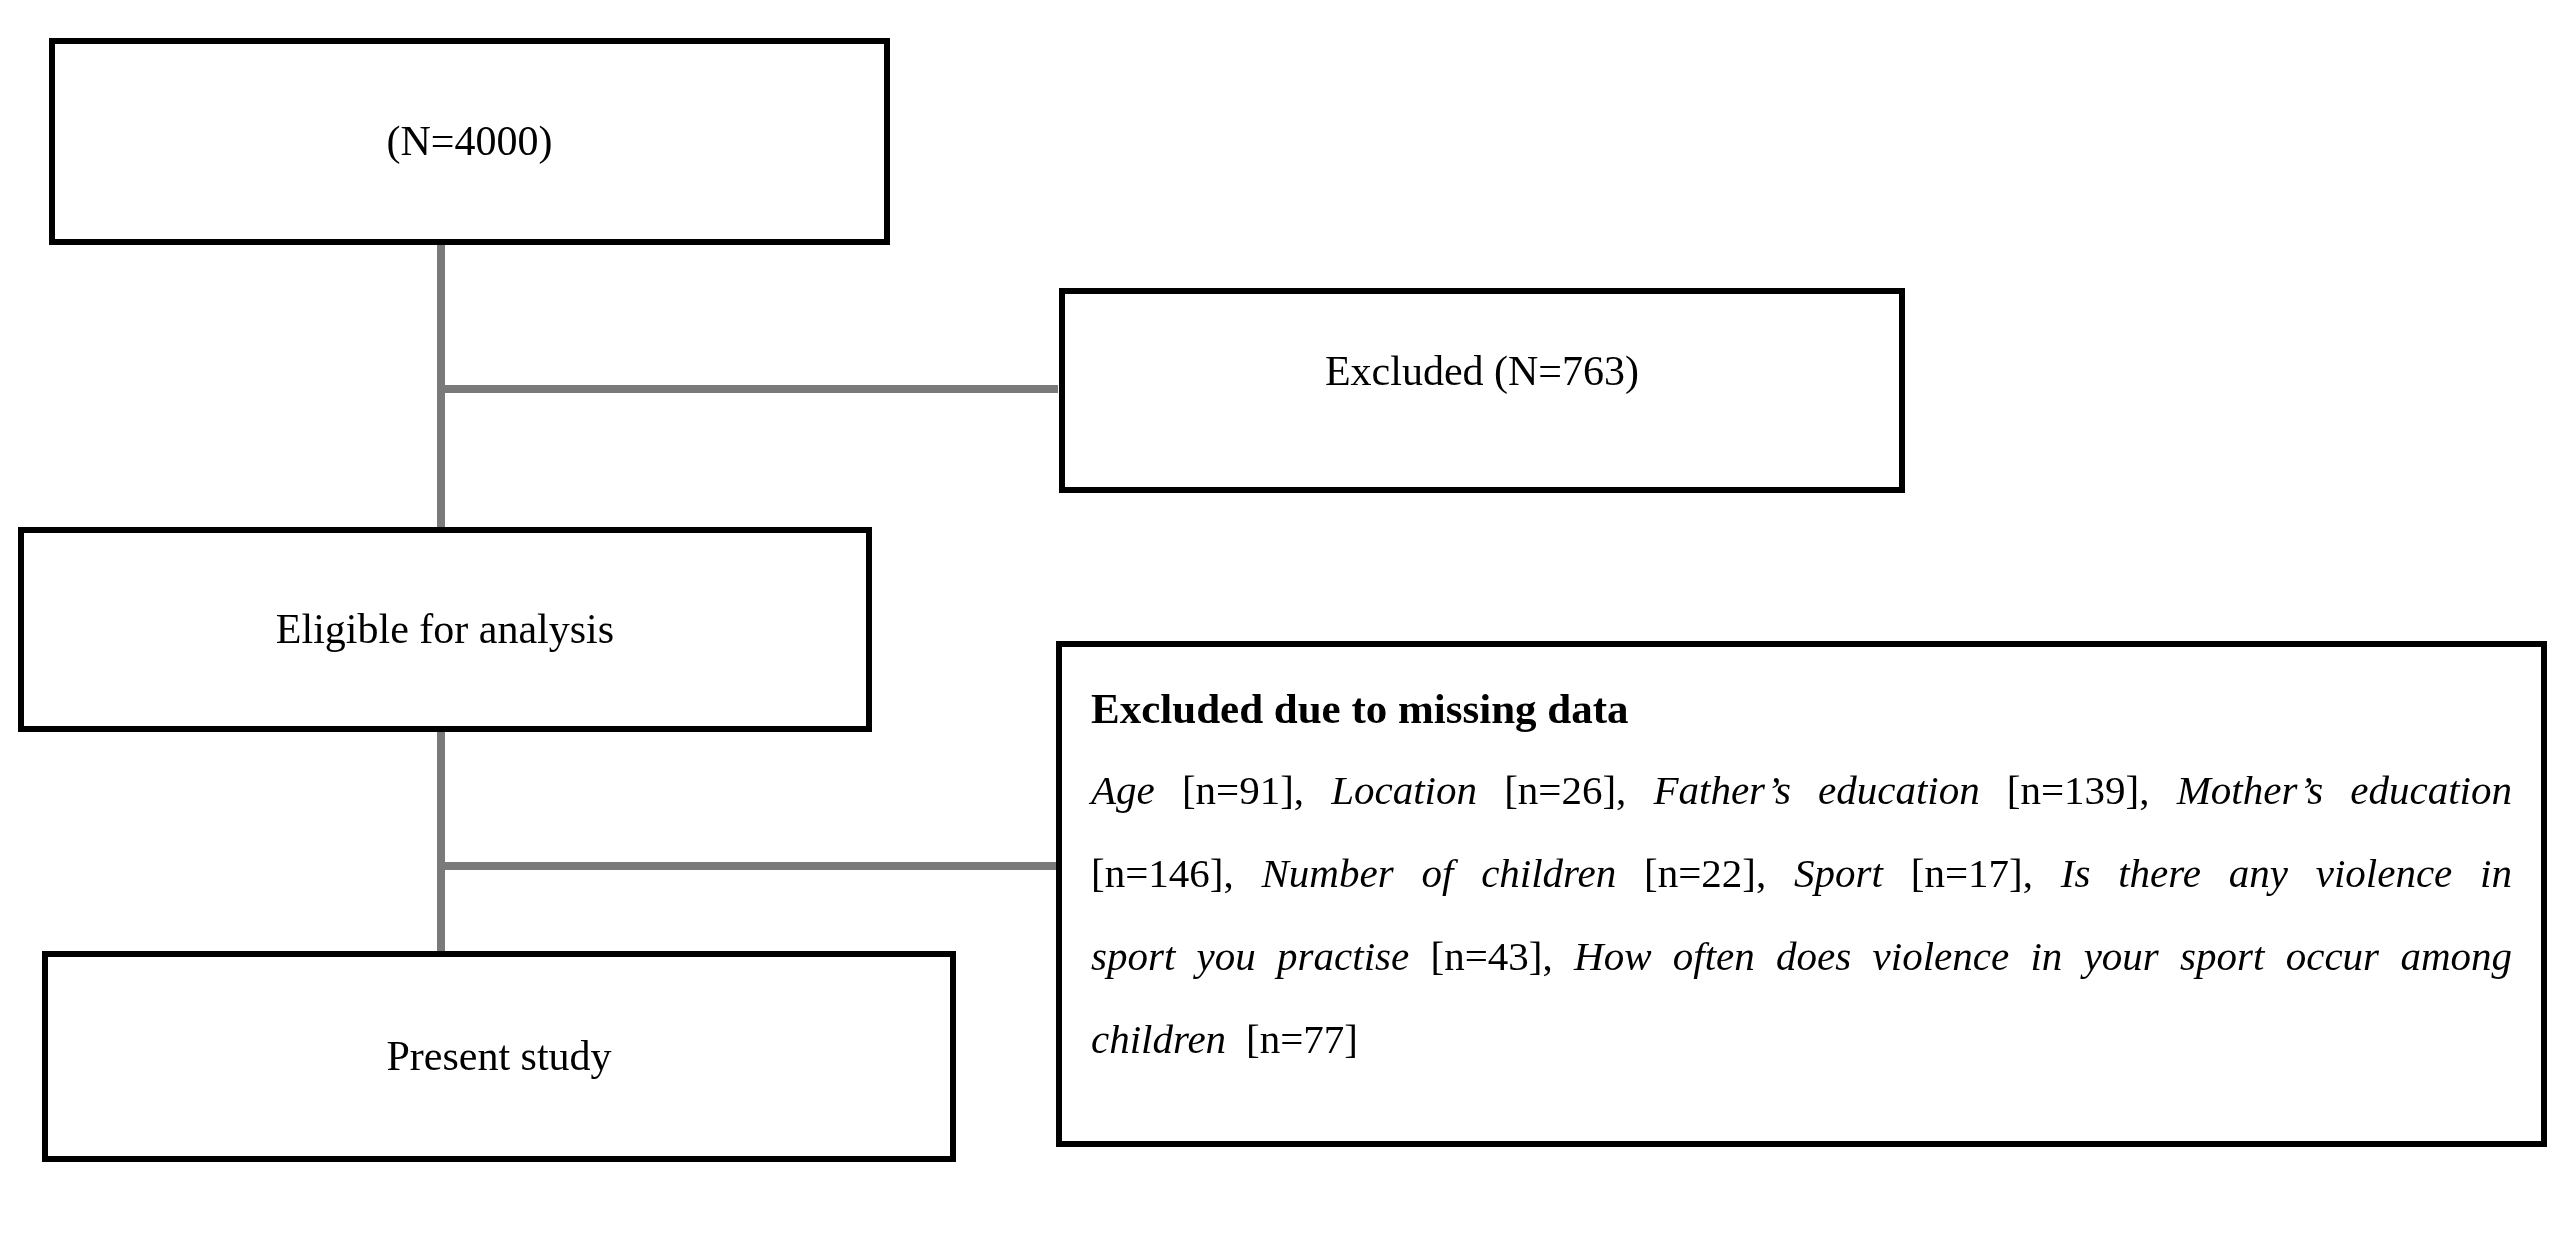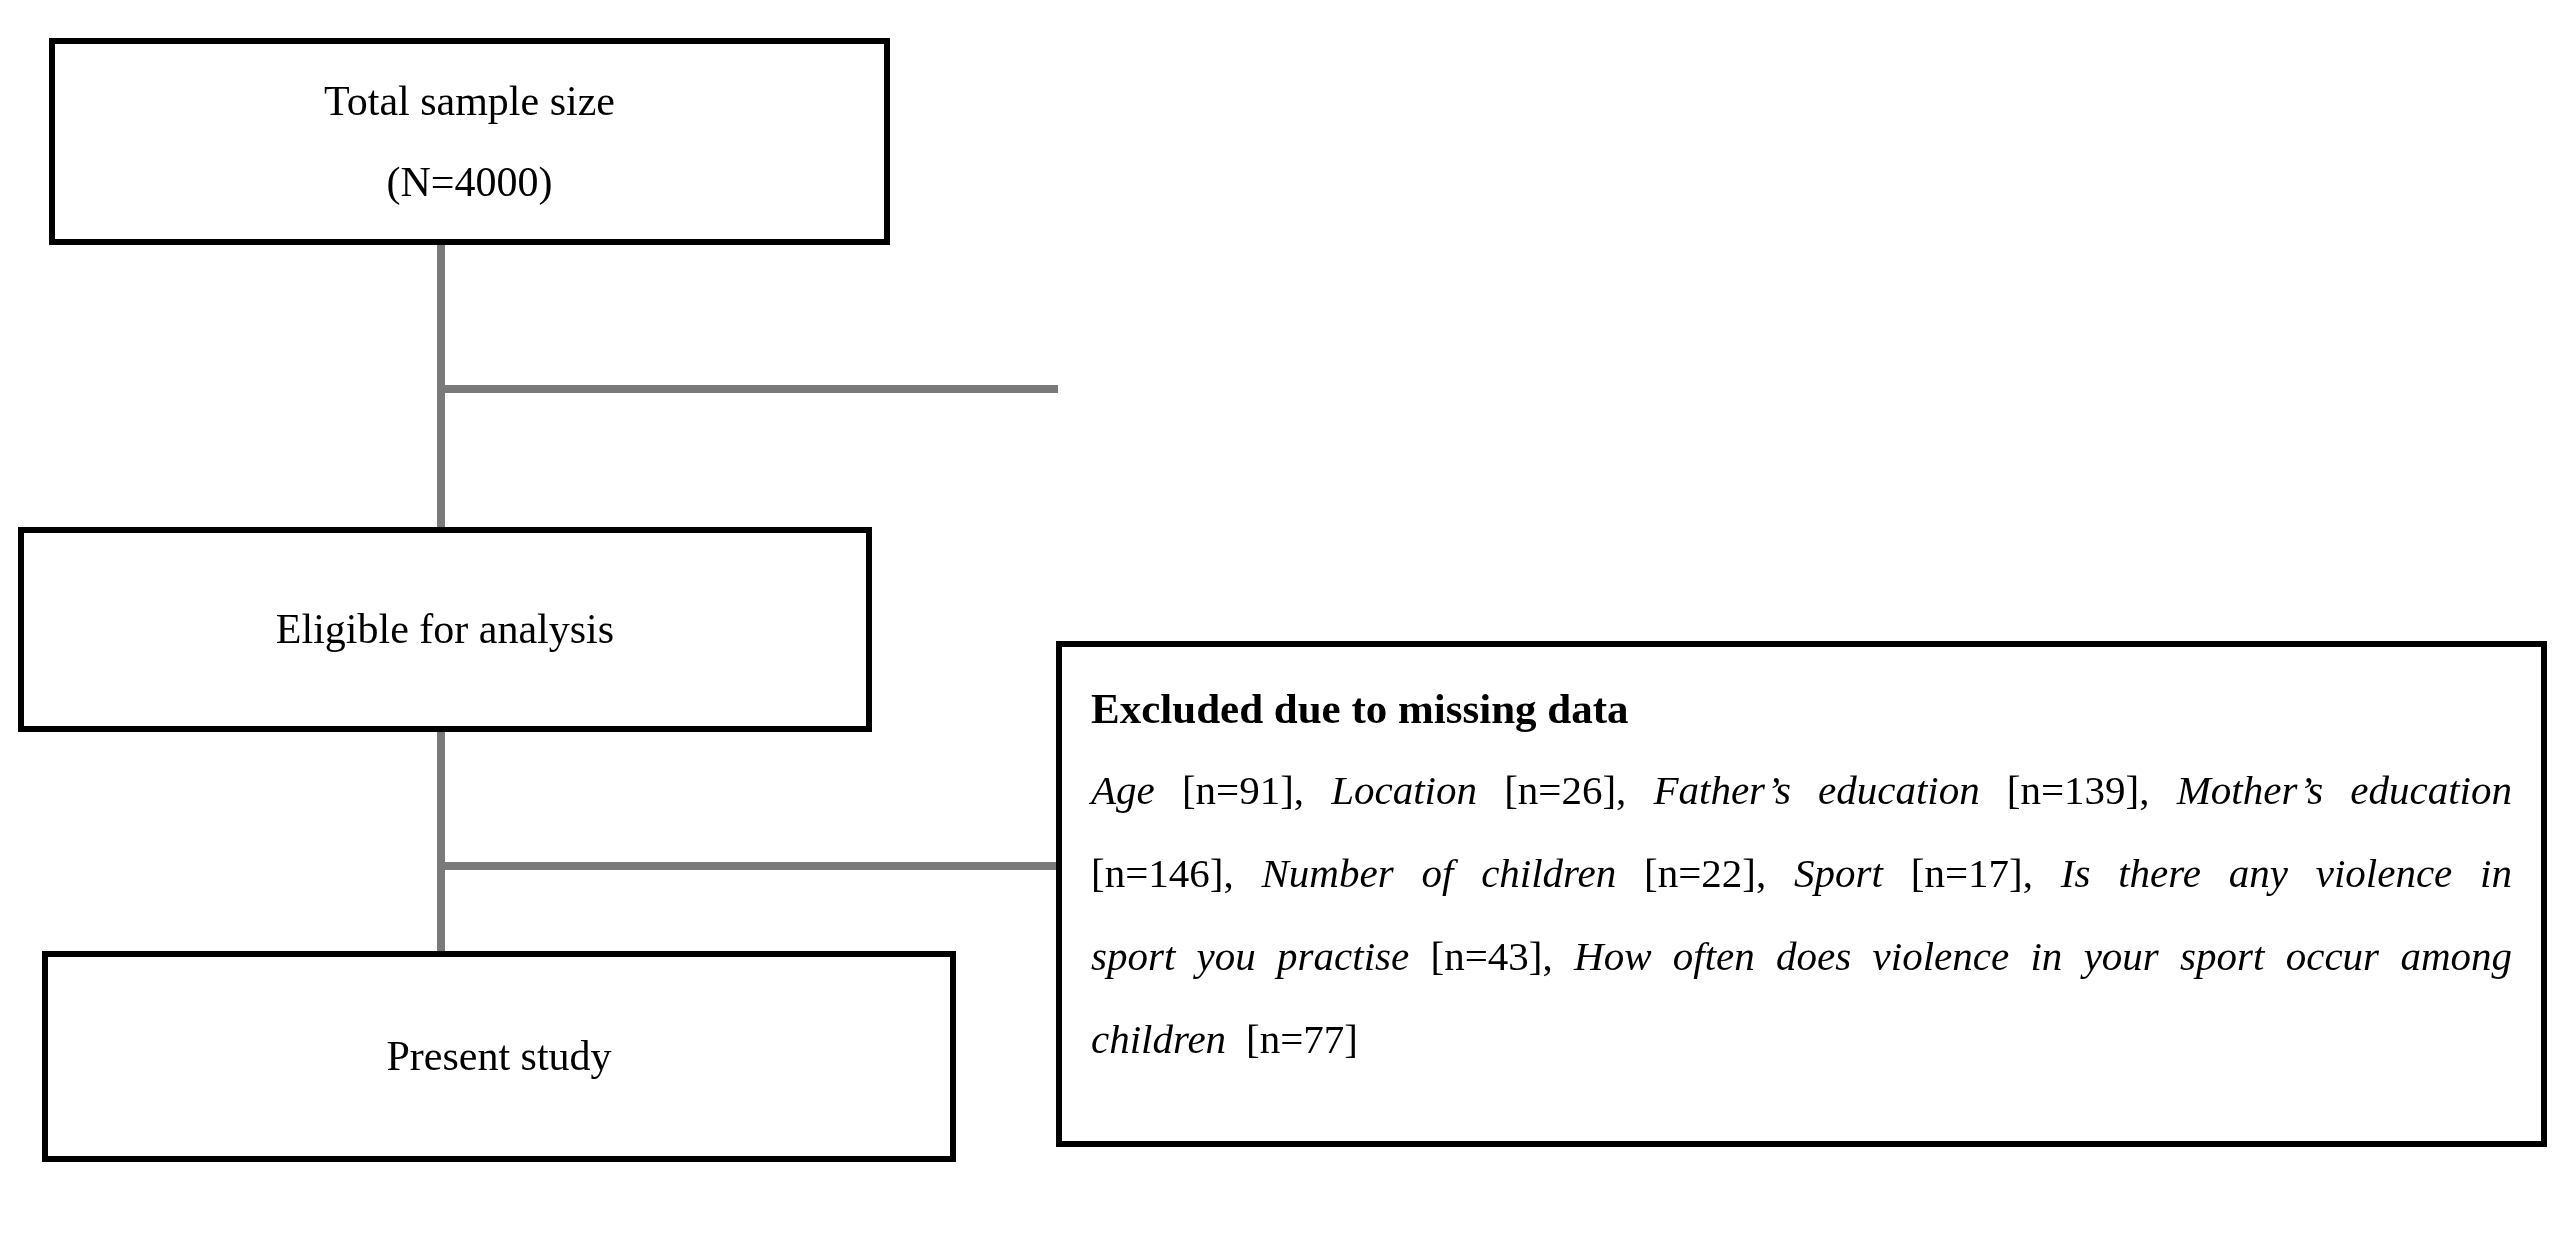--- a/index.html
+++ b/index.html
@@ -62,24 +62,26 @@
 <body style="background: rgb(255, 255, 255); color: rgb(0, 0, 0);">
 
 <div id="canvas">
 
   <div class="connector" id="conn-v1" style="background: rgb(122, 122, 122);"></div>
   <div class="connector" id="conn-h1" style="background: rgb(122, 122, 122);"></div>
   <div class="connector" id="conn-v2" style="background: rgb(122, 122, 122);"></div>
   <div class="connector" id="conn-h2" style="background: rgb(122, 122, 122);"></div>
 
   <div class="box" id="box-total" style="border-color: rgb(0, 0, 0);">
-    <span class="bline">Total sample size</span>
     <span class="bline">(N=4000)</span>
   </div>
 
+  <div class="box" id="box-excluded" style="border-color: rgb(0, 0, 0);">
+    <span class="bline">Excluded (N=763)</span>
+  </div>
 
   <div class="box" id="box-eligible" style="border-color: rgb(0, 0, 0); gap: 16px;">
     <span class="bline">Eligible for analysis</span>
   </div>
 
   <div class="box" id="box-missing" style="border-color: rgb(0, 0, 0); margin-top: 28px;">
     <div class="mb-title">Excluded due to missing data</div>
     <p class="mb-body"><span class="italic">Age</span><span> [n=91], </span><span class="italic">Location</span><span> [n=26], </span><span class="italic">Father’s education</span><span> [n=139], </span><span class="italic">Mother’s education</span><span> [n=146], </span><span class="italic">Number of children</span><span> [n=22], </span><span class="italic">Sport</span><span> [n=17], </span><span class="italic">Is there any violence in sport you practise</span><span> [n=43], </span><span class="italic">How often does violence in your sport occur among children</span><span> [n=77]</span></p>
   </div>
 

